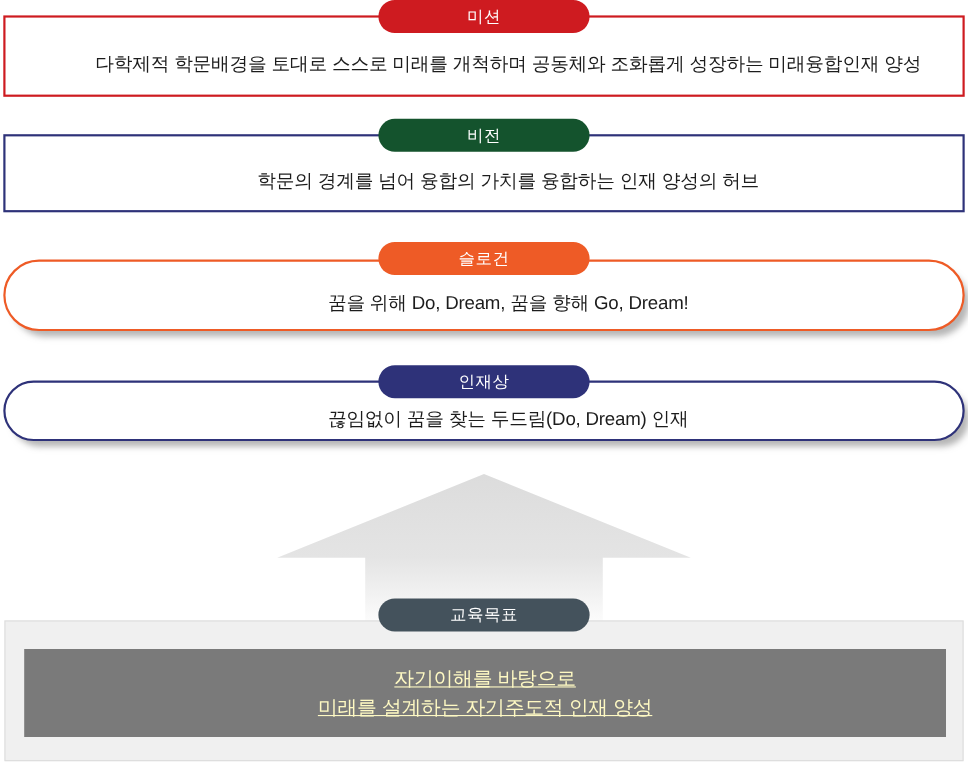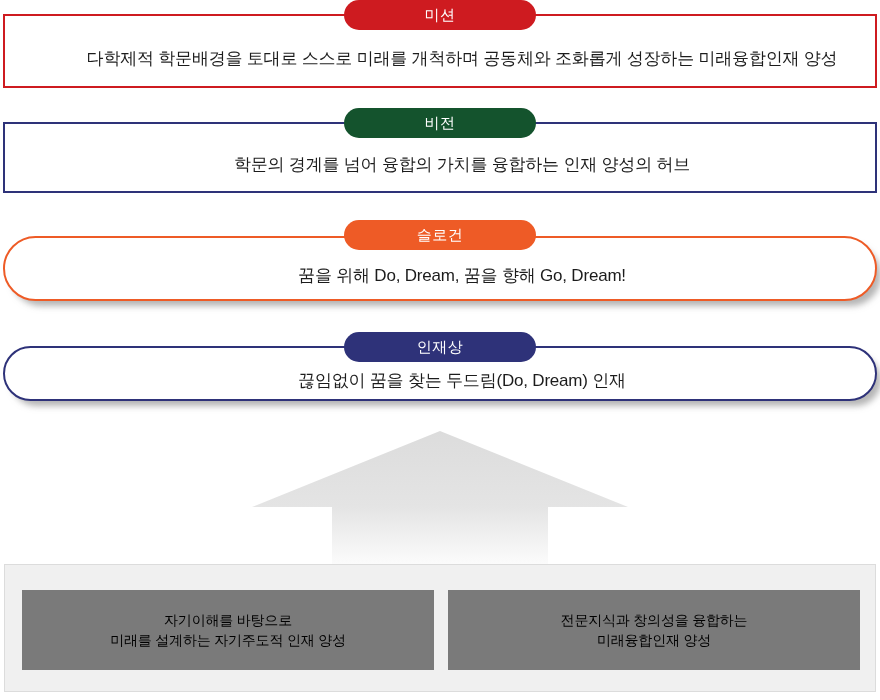--- a/index.html
+++ b/index.html
@@ -109,29 +109,30 @@
     width: 872px;
     display: flex;
     justify-content: space-between;
     padding: 0 17px;
     gap: 14px;
   }
   .goal-box {
     flex: 1 1 0;
     height: 80px;
     background: #7A7A7A;
-    color: #000000;
-    font-size: 14px;
+    color: #fef9c3;
+    font-size: 18px;
     line-height: 1.45;
     text-align: center;
     display: flex;
     align-items: center;
     justify-content: center;
     letter-spacing: -0.2px;
     white-space: pre-line;
+    text-decoration: underline;
   }
 </style>
 </head>
 <body>
 
 <div id="stage">
 
   <div class="band">
     <div class="band-box" id="mission-box">
       <span class="body-text">다학제적 학문배경을 토대로 스스로 미래를 개척하며 공동체와 조화롭게 성장하는 미래융합인재 양성</span>
@@ -176,18 +177,19 @@
         <stop offset="100%" stop-color="#FDFDFD"></stop>
       </linearGradient>
     </defs>
     <polygon points="190,3 378,79 298,79 298,140 82,140 82,79 2,79" fill="url(#arrowGrad)"></polygon>
   </svg>
 
   <div id="goals-panel">
     <div id="goals-row">
       <div class="goal-box">자기이해를 바탕으로
 미래를 설계하는 자기주도적 인재 양성</div>
-      <div class="goal-box">전문지식과 창의성을 융합하는
-미래융합인재 양성</div>
     </div>
+  </div>
+  <div class="pill" id="goals-pill">
+    <span>교육목표</span>
   </div>
 
 </div>
 
 </body></html>

